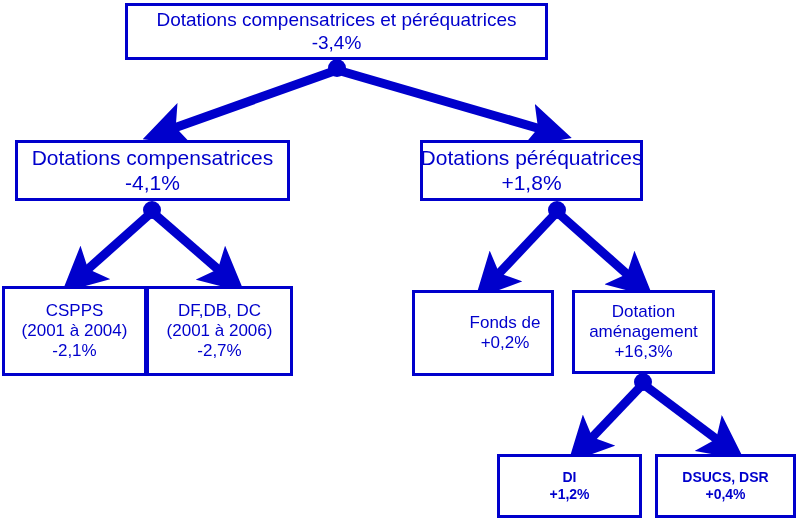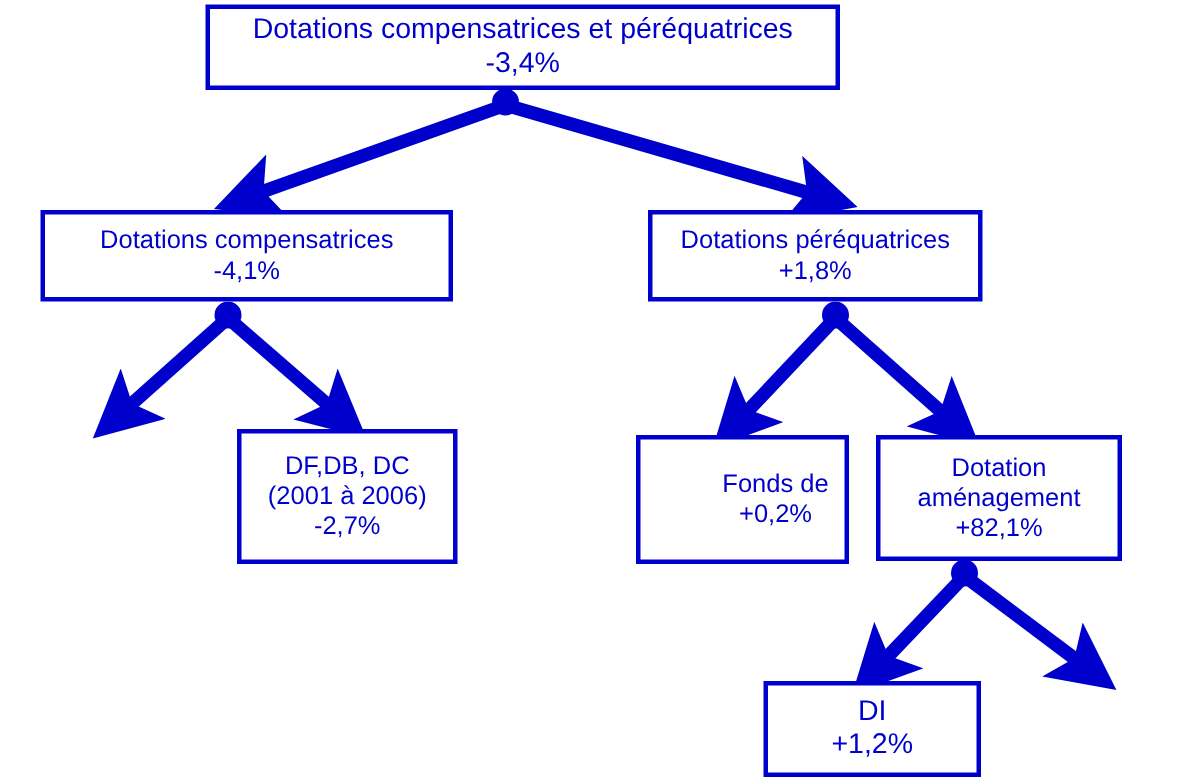--- a/index.html
+++ b/index.html
@@ -20,31 +20,30 @@
     box-sizing: border-box;
     border: 3px solid #0000cc;
     background: #ffffff;
     color: #0000cc;
     display: flex;
     flex-direction: column;
     align-items: center;
     justify-content: center;
     text-align: center;
     z-index: 3;
-    margin-left: 12px;
   }
   .node .line {
     display: block;
     line-height: 1.18;
     white-space: nowrap;
   }
   .t-root   { font-size: 19px; }
-  .t-l2     { font-size: 17px; }
+  .t-l2     { font-size: 21px; }
   .t-l3     { font-size: 17px; }
-  .t-l4     { font-size: 19px; }
+  .t-l4     { font-size: 14px; font-weight: bold; }
   svg.edges {
     position: absolute;
     left: 0;
     top: 0;
     width: 801px;
     height: 521px;
     z-index: 1;
   }
 </style>
 </head>
@@ -100,37 +99,46 @@
   <div class="node t-l2" style="left:15px; top:140px; width:275px; height:61px;">
     <span class="line">Dotations compensatrices</span>
     <span class="line">-4,1%</span>
   </div>
 
   <div class="node t-l2" style="left:420px; top:140px; width:223px; height:61px;">
     <span class="line">Dotations péréquatrices</span>
     <span class="line">+1,8%</span>
   </div>
 
+  <div class="node t-l3" style="left:2px; top:286px; width:145px; height:90px;">
+    <span class="line">CSPPS</span>
+    <span class="line">(2001 à 2004)</span>
+    <span class="line">-2,1%</span>
+  </div>
 
   <div class="node t-l3" style="left:146px; top:286px; width:147px; height:90px;">
     <span class="line">DF,DB, DC</span>
     <span class="line">(2001 à 2006)</span>
     <span class="line">-2,7%</span>
   </div>
 
   <div class="node t-l3" style="left:412px; top:290px; width:142px; height:86px;padding-left:44px;">
     <span class="line">Fonds de</span>
     <span class="line">+0,2%</span>
   </div>
 
-  <div class="node t-l3" style="left:572px; top:290px; width:164px; height:84px;justify-content:center;">
+  <div class="node t-l3" style="left:572px; top:290px; width:143px; height:84px;justify-content:center;">
     <span class="line">Dotation</span>
     <span class="line">aménagement</span>
-    <span class="line">+82,1%</span>
+    <span class="line">+16,3%</span>
   </div>
 
   <div class="node t-l4" style="left:497px; top:454px; width:145px; height:64px;">
     <span class="line">DI</span>
     <span class="line">+1,2%</span>
   </div>
 
+  <div class="node t-l4" style="left:655px; top:454px; width:141px; height:64px;">
+    <span class="line">DSUCS, DSR</span>
+    <span class="line">+0,4%</span>
+  </div>
 
 </div>
 
 </body></html>

